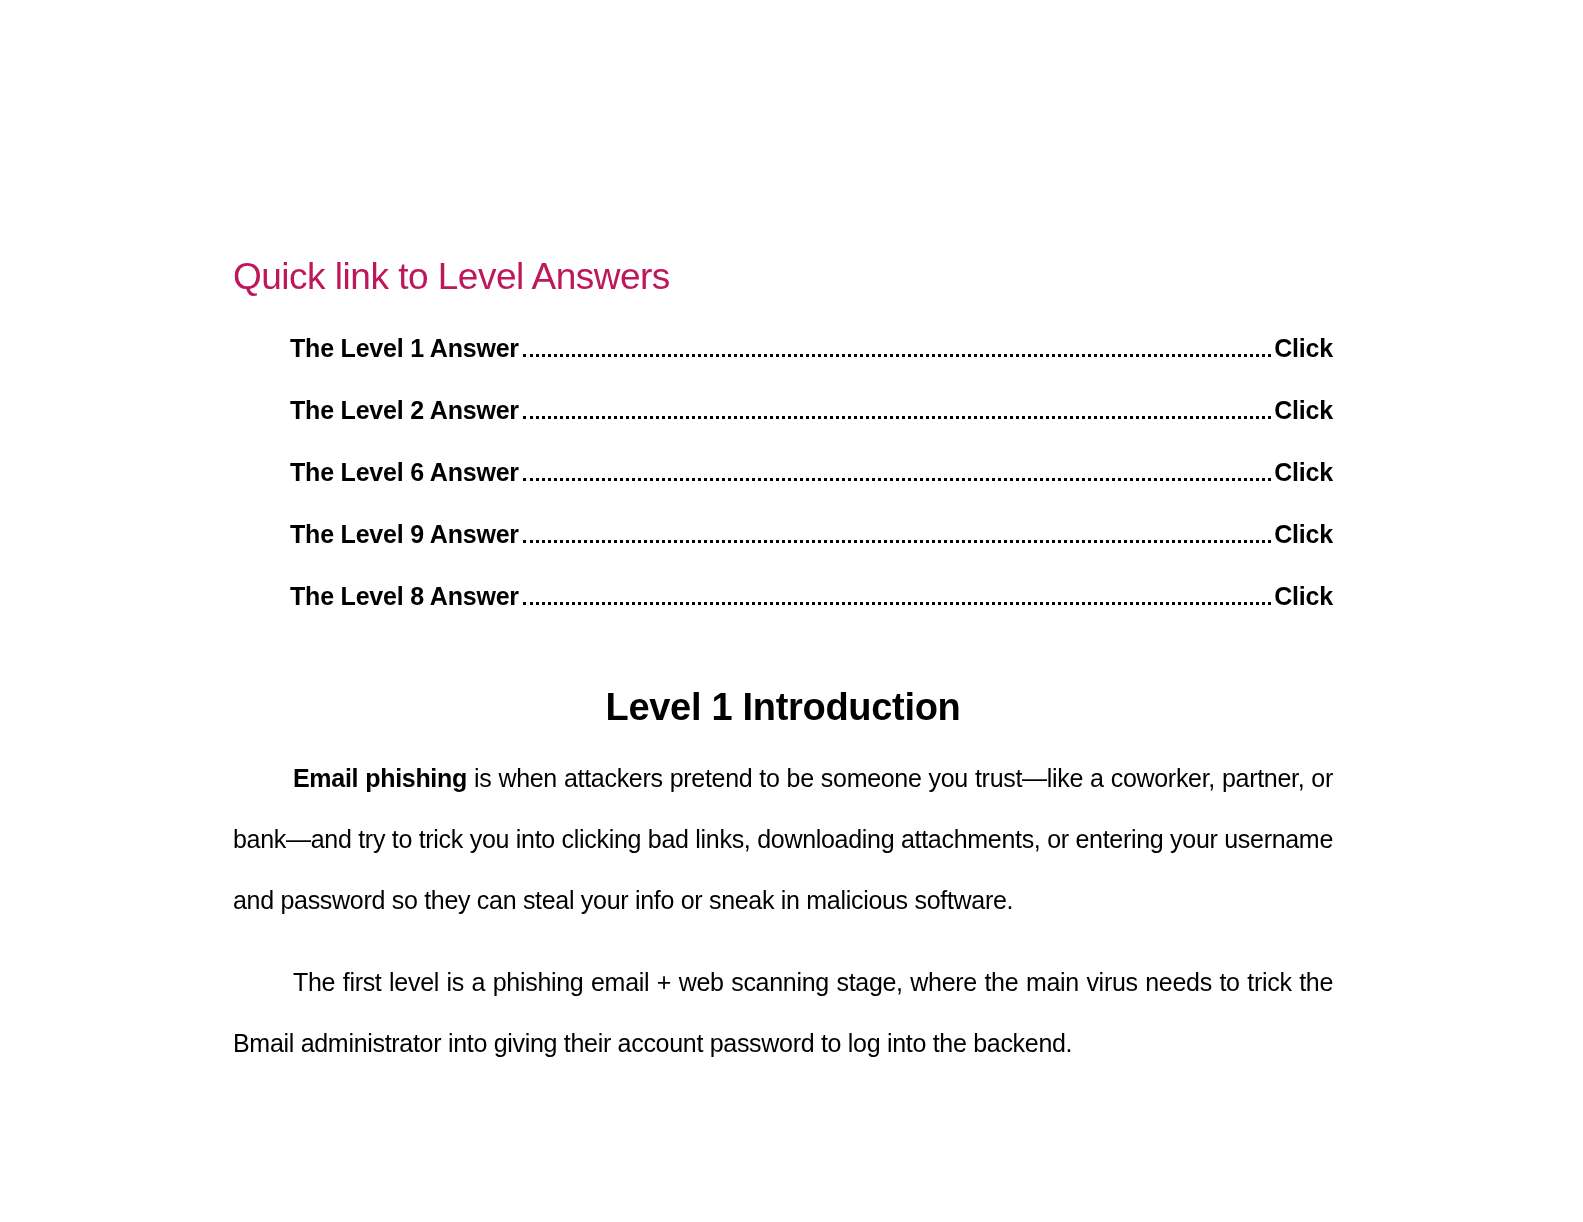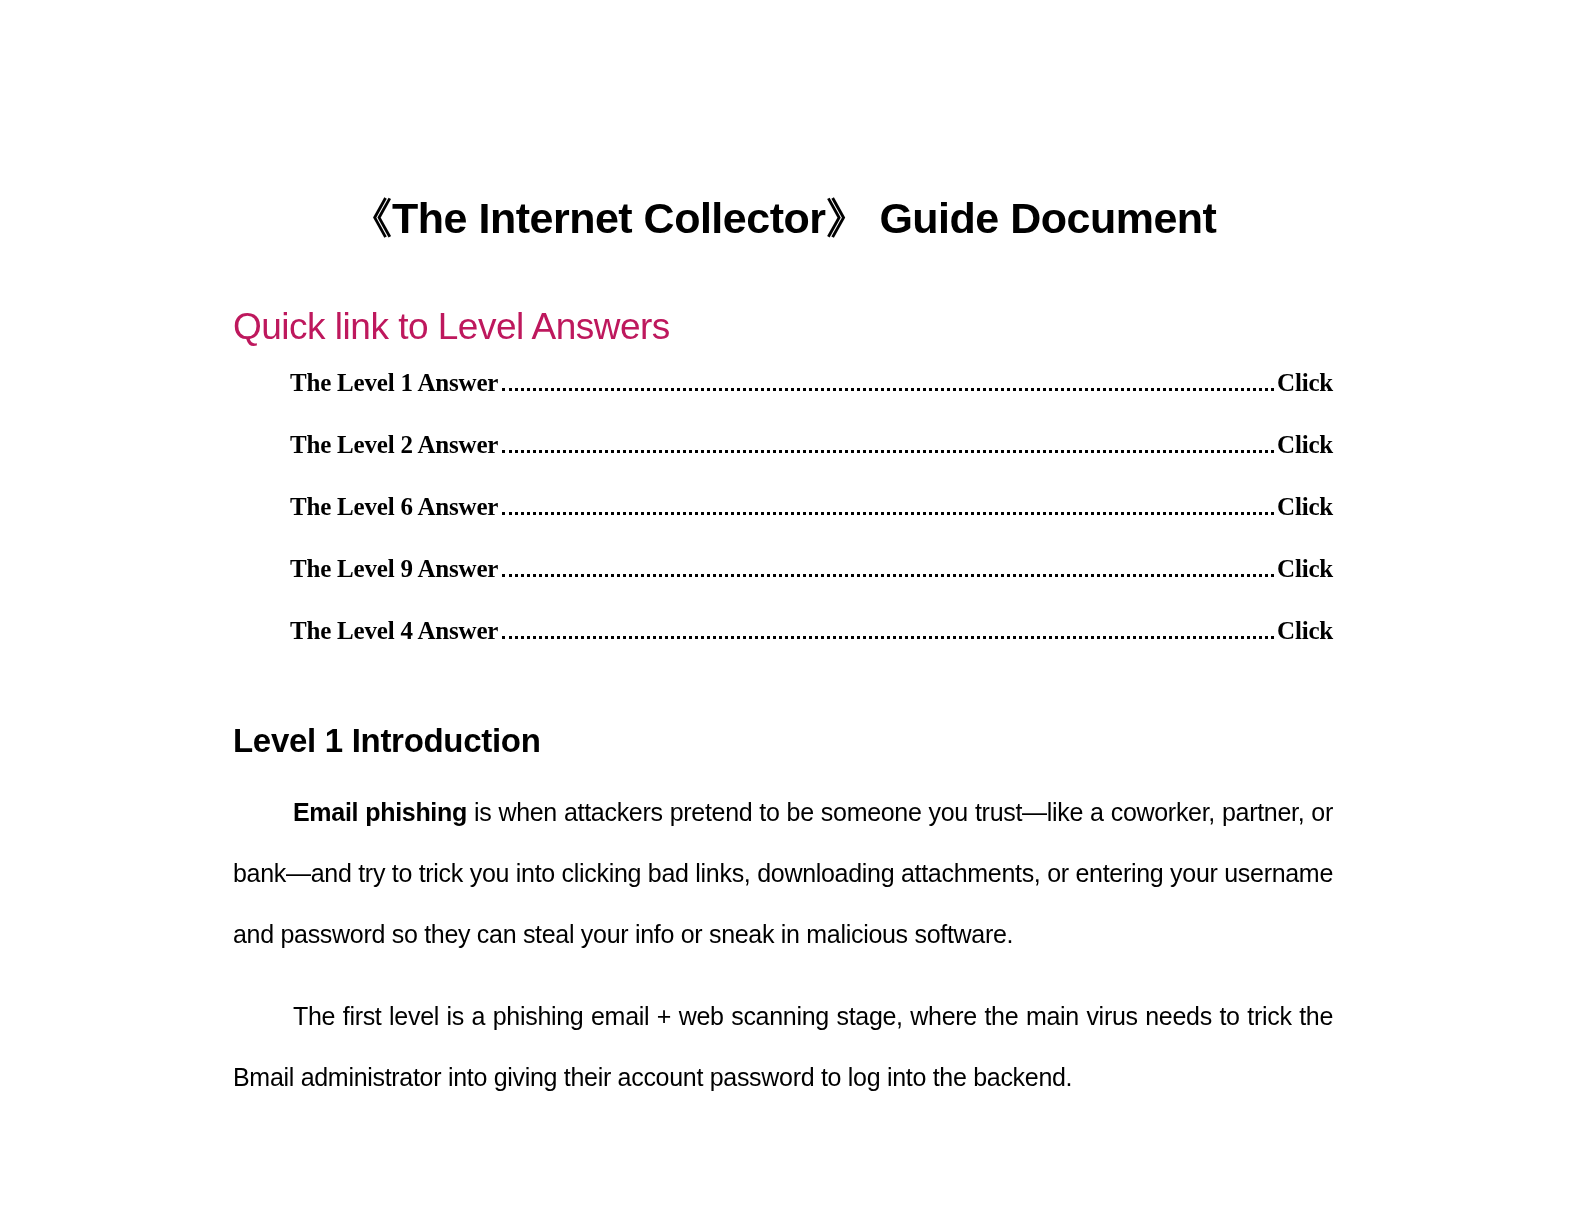--- a/index.html
+++ b/index.html
@@ -32,22 +32,21 @@
   }
   .toc-heading {
     margin-top: 62px;
     font-size: 37px;
     line-height: 44px;
     font-weight: 400;
     letter-spacing: -0.5px;
     color: #be185d;
   }
   .toc {
-    margin-top: 18px;
-    font-family: Liberation Serif, serif;
+    margin-top: 34px;
   }
   .toc-row {
     display: flex;
     align-items: flex-end;
     margin-left: 57px;
     height: 30px;
     margin-bottom: 32px;
     font-size: 25px;
     font-weight: 700;
     letter-spacing: -0.2px;
@@ -60,44 +59,44 @@
     flex: 1;
     border-bottom: 3px dotted #000000;
     margin: 0 3px 6px 4px;
     min-width: 40px;
   }
   .toc-link {
     white-space: nowrap;
   }
   .section-heading {
     margin-top: 76px;
-    font-size: 33px;
+    font-size: 38px;
     line-height: 40px;
     font-weight: 700;
     letter-spacing: -0.3px;
+    text-align: center;
   }
   .body-paragraph {
     margin-top: 21px;
     font-size: 25px;
     line-height: 61px;
     letter-spacing: -0.3px;
     text-align: justify;
     text-indent: 60px;
   }
   .bold-term {
     font-weight: 700;
   }
 </style>
 </head>
 <body>
 
 <div class="page">
   <div class="content">
 
-    <div class="doc-title">《The Internet Collector》 Guide Document</div>
 
     <div class="toc-heading">Quick link to Level Answers</div>
 
     <div class="toc">
 
       <div class="toc-row">
         <span class="toc-label">The Level 1 Answer</span>
         <span class="toc-leader"></span>
         <span class="toc-link">Click</span>
       </div>
@@ -114,21 +113,21 @@
         <span class="toc-link">Click</span>
       </div>
 
       <div class="toc-row">
         <span class="toc-label">The Level 9 Answer</span>
         <span class="toc-leader"></span>
         <span class="toc-link">Click</span>
       </div>
 
       <div class="toc-row">
-        <span class="toc-label">The Level 4 Answer</span>
+        <span class="toc-label">The Level 8 Answer</span>
         <span class="toc-leader"></span>
         <span class="toc-link">Click</span>
       </div>
 
     </div>
 
     <div class="section-heading">Level 1 Introduction</div>
 
     <p class="body-paragraph"><span class="bold-term">Email phishing</span><span> is when attackers pretend to be someone you trust—like a coworker, partner, or bank—and try to trick you into clicking bad links, downloading attachments, or entering your username and password so they can steal your info or sneak in malicious software.</span></p>
 

